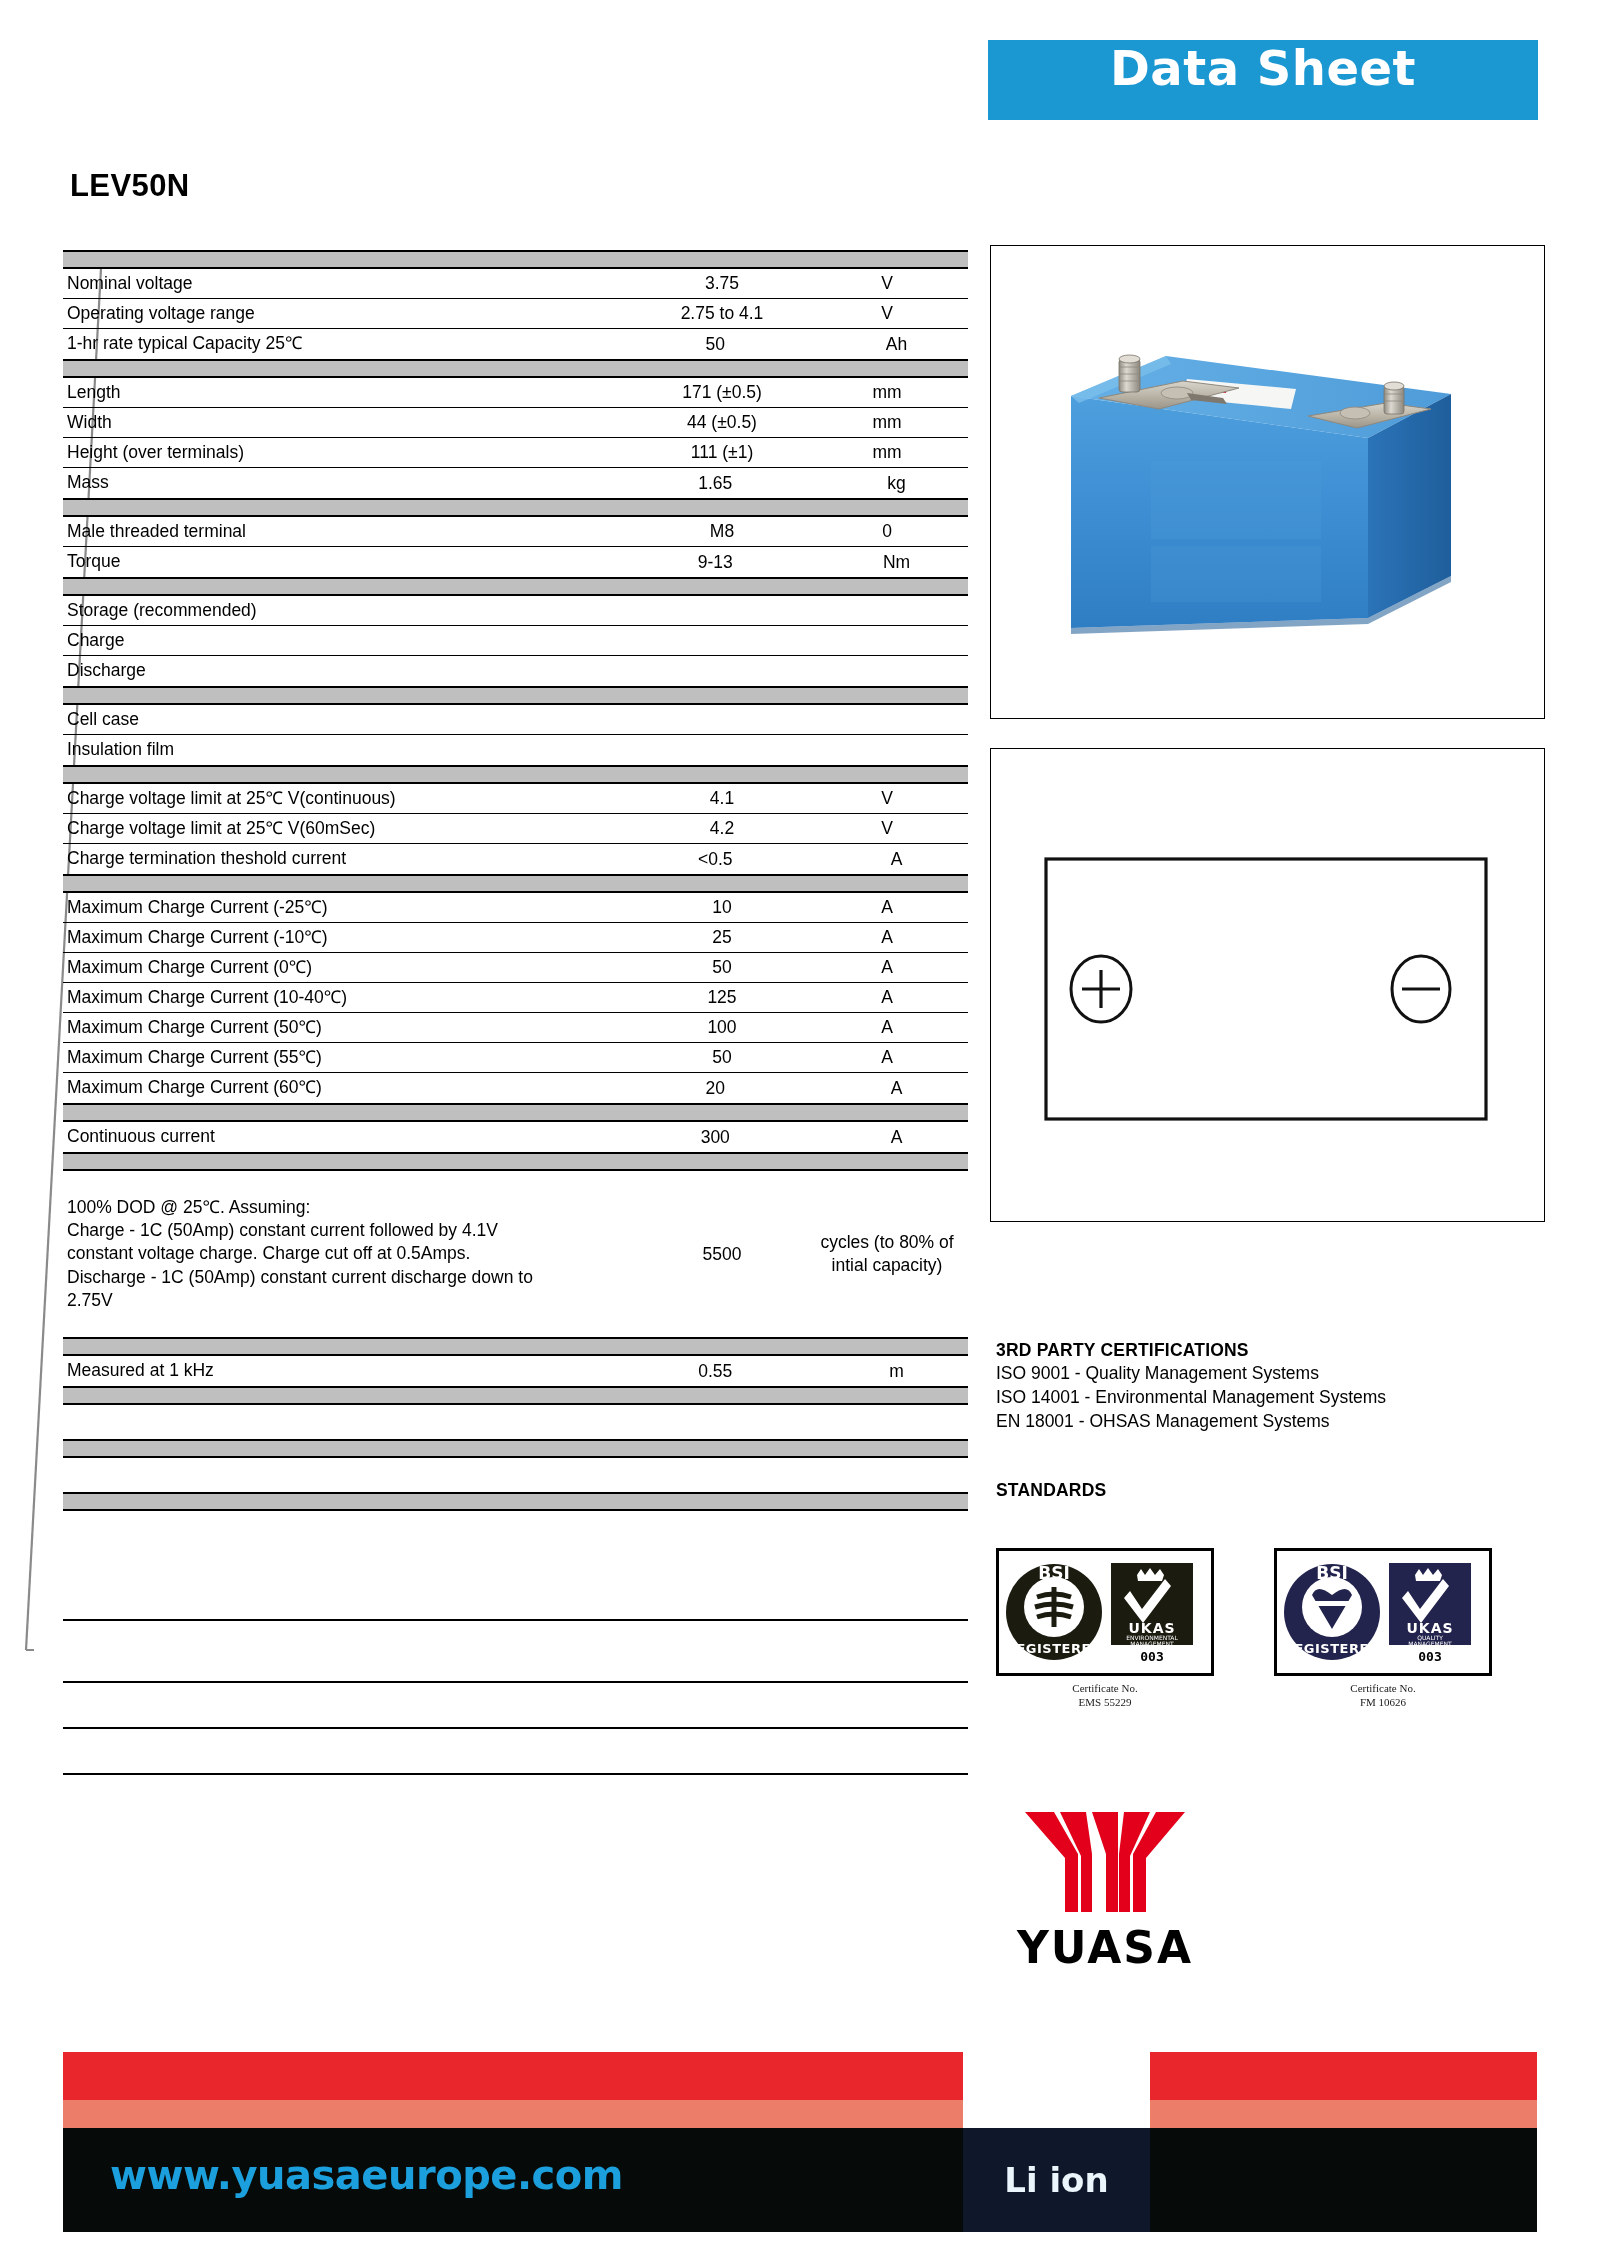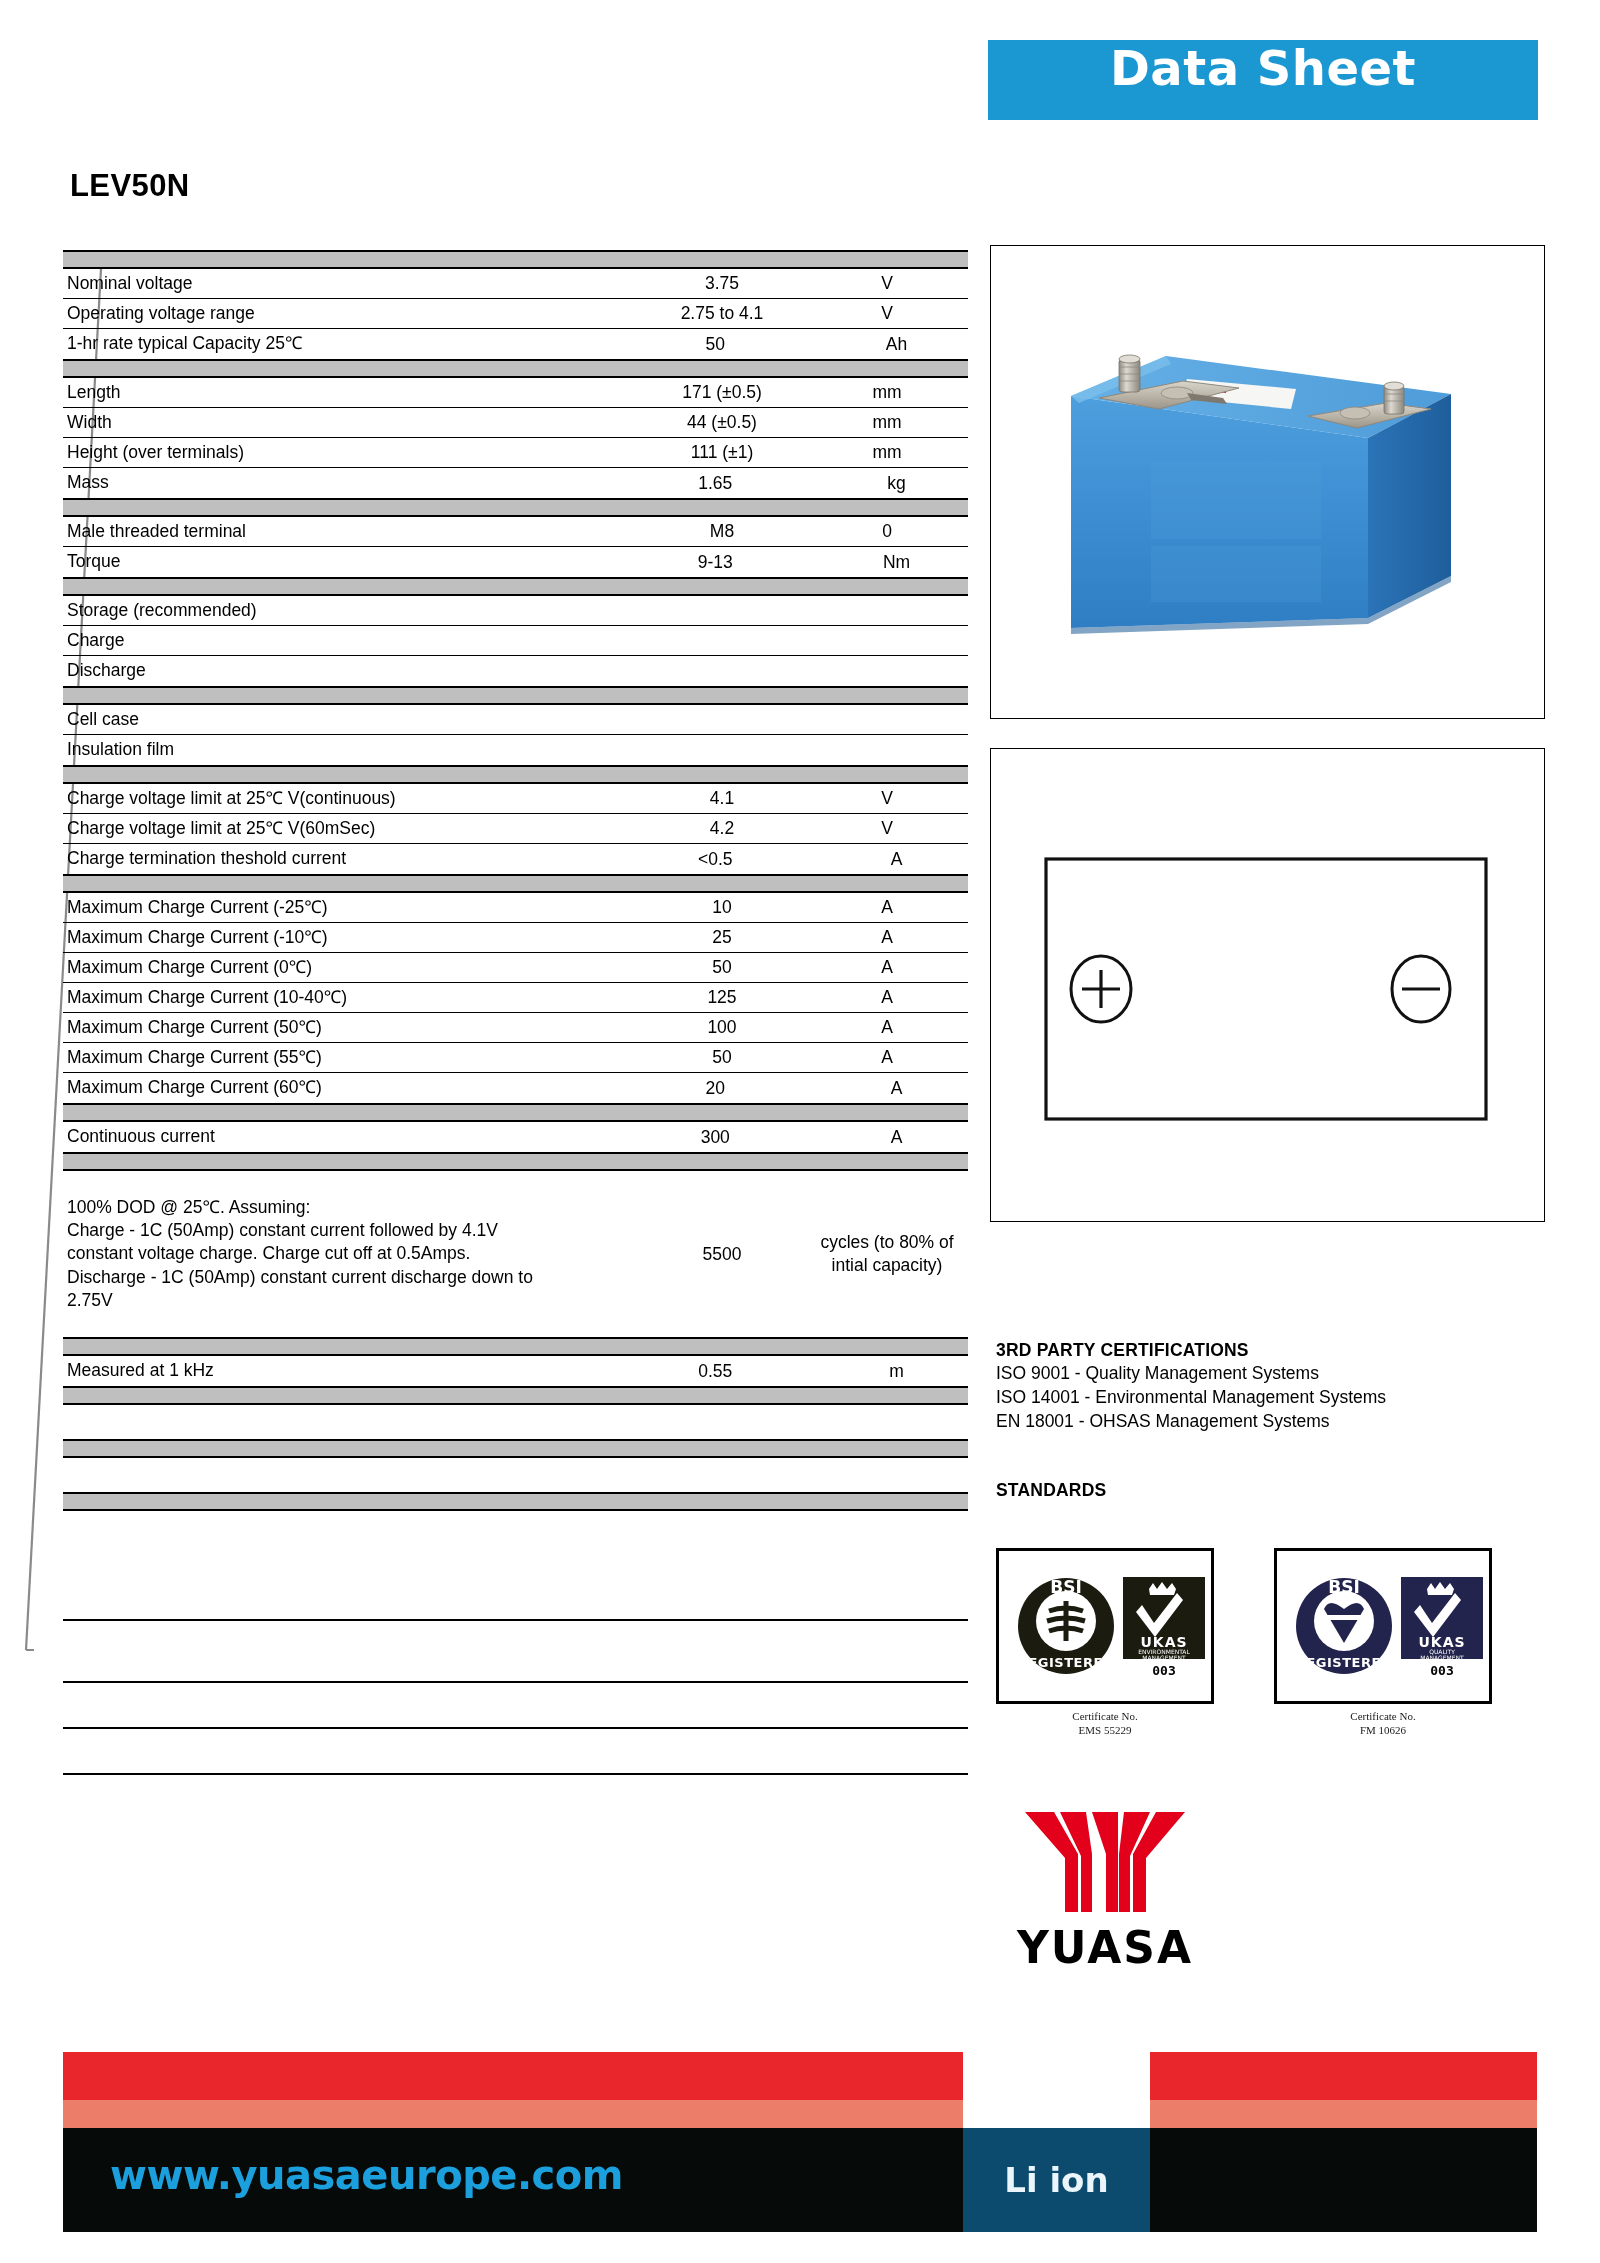--- a/index.html
+++ b/index.html
@@ -88,22 +88,22 @@
   .cert-title{ font-size:17.5px; font-weight:bold; letter-spacing:0.2px; }
   .cert-line{ font-size:17.5px; line-height:1.38; }
   .standards-title{
     position:absolute; left:996px; top:1480px;
     font-size:17.5px; font-weight:bold; letter-spacing:0.2px;
   }
 
   .logo-row{ position:absolute; left:996px; top:1548px; display:flex; gap:60px; }
   .cert-logo-wrap{ display:flex; flex-direction:column; align-items:center; }
   .cert-logo-box{
-    width:218px; height:156px; border:3px solid #000; background:#fff;
-    display:flex; align-items:center; justify-content:flex-end; box-sizing:border-box;
+    width:218px; height:128px; border:3px solid #000; background:#fff;
+    display:flex; align-items:center; justify-content:flex-start; box-sizing:border-box;
   }
   .cert-cap{
     margin-top:6px; text-align:center; font-size:11px; line-height:1.25;
     font-family:"Liberation Serif", serif; color:#1a1a1a;
   }
 
   
   .yuasa-logo{
     position:absolute; left:985px; top:1808px; width:240px; text-align:center;
   }
@@ -114,21 +114,21 @@
 
   
   .footer{ position:absolute; left:0; top:2052px; width:1600px; height:180px; }
   .fbar{ position:absolute; }
   .f-red-left{ left:63px; top:0; width:900px; height:48px; background:#e8262c; }
   .f-salmon-left{ left:63px; top:48px; width:900px; height:28px; background:#ec7d68; }
   .f-black-left{ left:63px; top:76px; width:900px; height:104px; background:#060a09; }
   .f-red-right{ left:1150px; top:0; width:387px; height:48px; background:#e8262c; }
   .f-salmon-right{ left:1150px; top:48px; width:387px; height:28px; background:#ec7d68; }
   .f-black-right{ left:1150px; top:76px; width:387px; height:104px; background:#060a09; }
-  .f-liion{ left:963px; top:76px; width:187px; height:104px; background:#0c4a6e;
+  .f-liion{ left:963px; top:76px; width:187px; height:104px; background:#0f172a;
     display:flex; align-items:center; justify-content:center; }
   .f-liion span{ color:#eaf6fc; font-size:34px; font-weight:bold; font-family:"DejaVu Sans", sans-serif; }
   .f-url{
     position:absolute; left:110px; top:100px;
     color:#1ba0dd; font-size:40px; font-weight:bold; letter-spacing:-0.5px;
     font-family:"DejaVu Sans", sans-serif;
   }
 </style>
 </head>
 <body>

